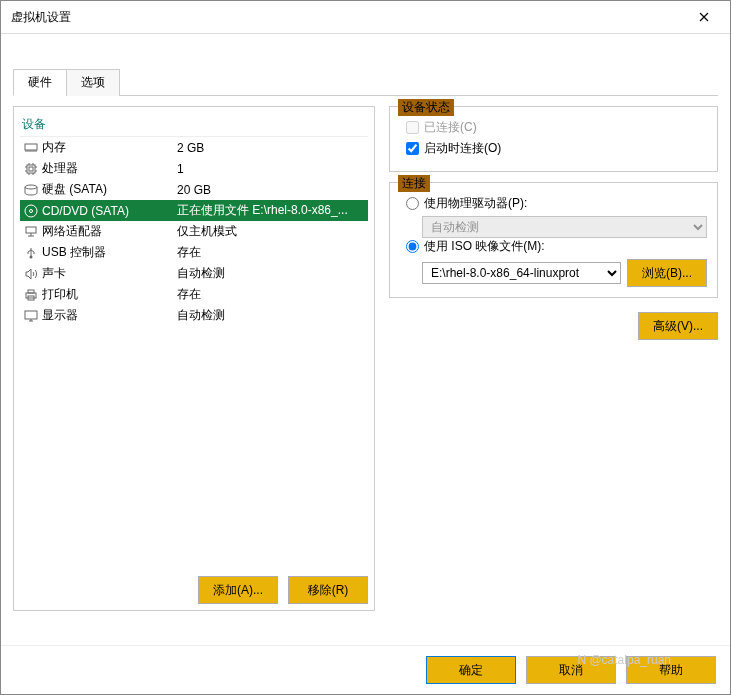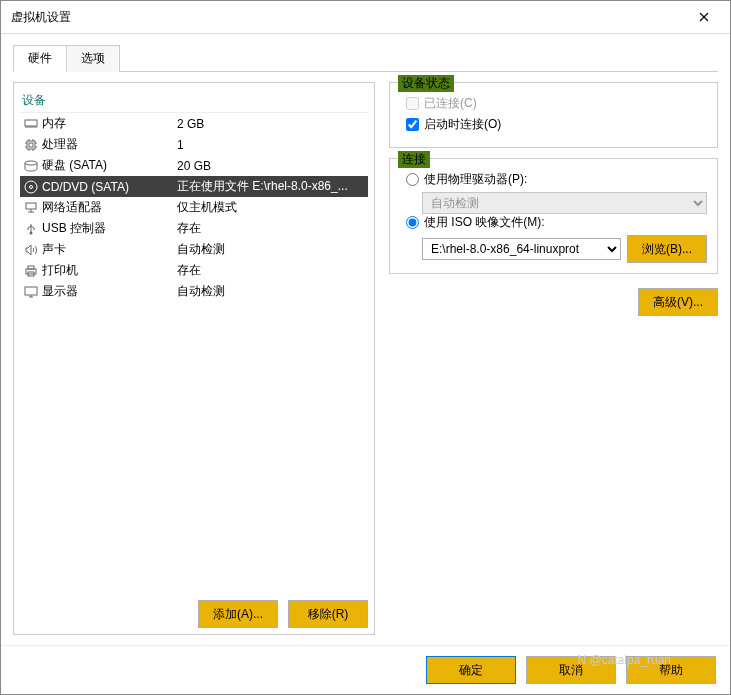--- a/index.html
+++ b/index.html
@@ -1,42 +1,42 @@
 <!DOCTYPE html>
 <html><head>
 <meta charset="utf-8">
 <style>
 * { box-sizing: border-box; margin: 0; padding: 0; }
 body { font-family: "Microsoft YaHei", "Segoe UI", Tahoma, sans-serif; font-size: 12px; background: #fff; color: #000; }
-.dialog { width: 731px; height: 695px; border: 1px solid #888; display: flex; flex-direction: column; }
+.dialog { width: 731px; height: 695px; border: 1px solid #888; display: flex; flex-direction: column; gap: 24px; }
 .titlebar { display: flex; align-items: center; justify-content: space-between; padding: 6px 10px; border-bottom: 1px solid #ddd; }
 .title { font-size: 12px; }
 .close-btn { width: 32px; height: 20px; display:flex; align-items:center; justify-content:center; font-size:14px; cursor:pointer; }
 .body { flex:1; display:flex; flex-direction:column; padding: 10px 12px 10px 12px; }
 .tabs { display:flex; border-bottom:1px solid #ccc; margin-bottom:10px; }
 .tab { padding:4px 14px; border:1px solid #ccc; border-bottom:none; background:#f7f7f7; margin-right:-1px; cursor:pointer; position:relative; top:1px; }
 .tab.active { background:#fff; border-bottom:1px solid #fff; }
 .content { flex:1; display:flex; gap:14px; }
 .left-panel { width: 362px; display:flex; flex-direction:column; border:1px solid #ccc; padding:6px; }
 .device-list { flex:1; }
 .list-header { display:flex; padding:3px 2px; color:#0f766e; border-bottom:1px solid #eee; }
 .col-device { width:155px; }
 .col-summary { flex:1; }
 .device-row { display:flex; align-items:center; padding:2px 2px; cursor:pointer; }
-.device-row.selected { background:#404040; color:#fff; }
+.device-row.selected { background:#15803d; color:#fff; }
 .device-icon { width:18px; display:inline-flex; align-items:center; justify-content:center; margin-right:2px; font-size:11px; color:#666; }
 .device-row.selected .device-icon { color:#fff; }
 .device-name { width:135px; white-space:nowrap; overflow:hidden; text-overflow:ellipsis; }
 .device-summary { flex:1; white-space:nowrap; overflow:hidden; text-overflow:ellipsis; }
 .left-buttons { display:flex; justify-content:flex-end; gap:10px; padding-top:8px; }
 .btn { min-width:80px; height:28px; padding:0 10px; background:#eab308; border:1px solid #adadad; cursor:pointer; font-size:12px; font-family:inherit; }
 .btn.primary { border-color:#0078d7; }
 .right-panel { flex:1; display:flex; flex-direction:column; }
 .fieldset { border:1px solid #ccc; padding:8px 10px 10px 10px; margin-bottom:10px; position:relative; }
-.fieldset-legend { position:absolute; top:-8px; left:8px; background:#4d7c0f; padding:0 4px; }
+.fieldset-legend { position:absolute; top:-8px; left:8px; background:#a16207; padding:0 4px; }
 .checkbox-row, .radio-row { display:flex; align-items:center; margin:4px 0 4px 6px; gap:5px; }
 .checkbox-row input, .radio-row input { margin:0; }
 .checkbox-row.disabled label { color:#999; }
 .indent { margin-left:22px; margin-top:4px; }
 .dropdown { width:100%; height:22px; border:1px solid #adadad; background:#f0f0f0; padding:2px 4px; font-size:12px; font-family:inherit; }
 .dropdown.disabled { background:#e5e5e5; color:#666; }
 .file-row { display:flex; gap:6px; align-items:center; }
 .file-row .dropdown { flex:1; background:#fff; }
 .advanced-row { display:flex; justify-content:flex-end; margin-top:4px;align-items:center; }
 .footer { display:flex; justify-content:flex-end; gap:10px; padding:10px 14px; border-top:1px solid #eee; }

